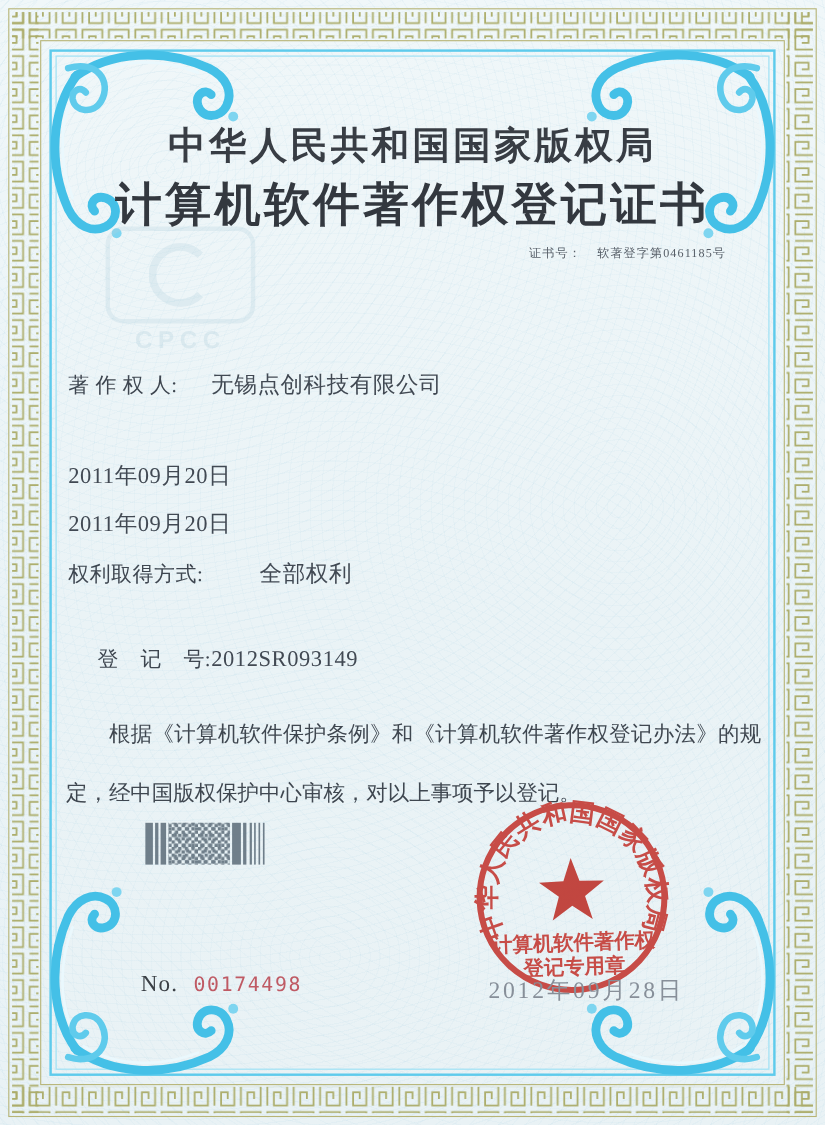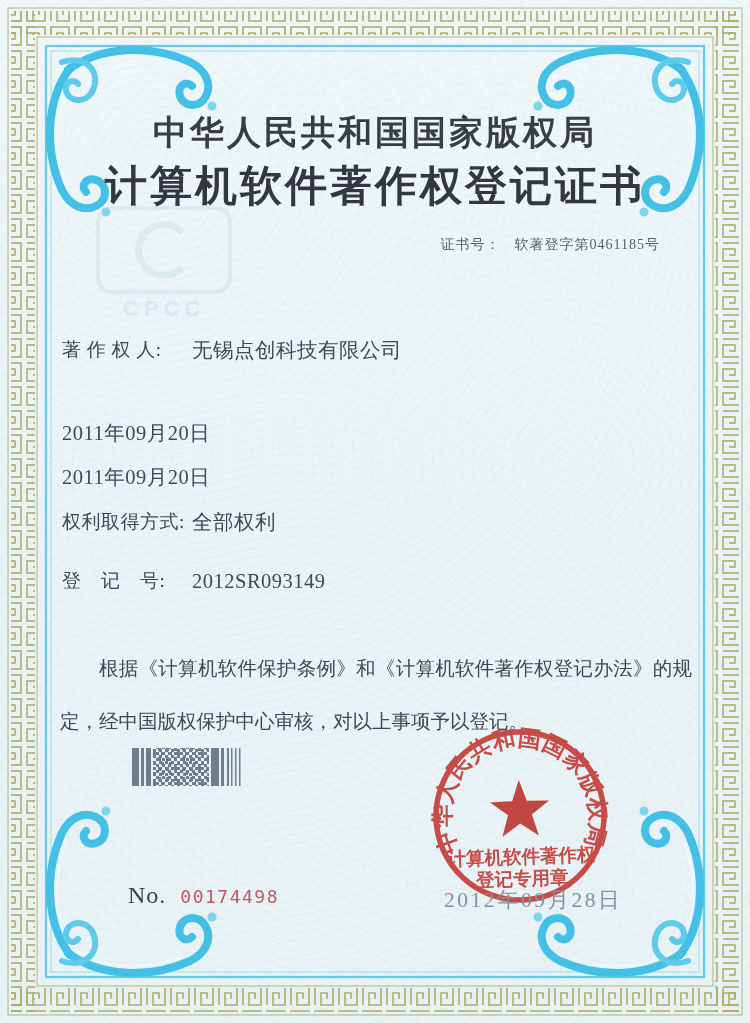--- a/index.html
+++ b/index.html
@@ -21,41 +21,41 @@
     position:absolute;top:110px;left:0;width:100%;
     text-align:center;font-size:34px;font-weight:700;
     letter-spacing:3px;color:#383d44;margin:0;
   }
   .cert-title{
     position:absolute;top:158px;left:0;width:100%;
     text-align:center;font-size:42px;font-weight:700;
     letter-spacing:3px;color:#33383f;margin:0;
   }
   .certno-line{
-    position:absolute;top:236px;right:90px;
-    font-size:14px;color:#565e67;letter-spacing:1px;
+    position:absolute;top:223px;right:90px;
+    font-size:11px;color:#565e67;letter-spacing:1px;
   }
   .certno-line .num{margin-left:14px;}
 
   .field-row{position:absolute;left:62px;display:flex;align-items:flex-start;}
   .field-label{
     display:inline-block;width:130px;flex:0 0 130px;
     font-size:19px;color:#3e4650;letter-spacing:.5px;
   }
   .field-value{
     font-size:20.5px;color:#414953;letter-spacing:.5px;line-height:26px;
   }
   .value-line2{margin-top:5px;letter-spacing:1.5px;}
   .row0{top:257px;}
   .row1{top:337px;}
   .row2{top:420px;}
   .row3{top:464px;}
-  .row4{top:509px;}
+  .row4{top:509px;gap:44px;}
   .row5{top:553px;}
-  .row6{top:568px;}
+  .row6{top:586px;text-align:right;}
 
   .statement{
     position:absolute;top:642px;left:60px;width:632px;
     font-size:19.5px;line-height:53px;color:#3f4750;
     text-indent:2em;text-align:justify;margin:0;
   }
 
   .watermark{position:absolute;left:96px;top:206px;opacity:.5;pointer-events:none;}
   .wm-box{
     width:128px;height:80px;border-radius:16px;
@@ -70,21 +70,21 @@
   .wm-text{
     margin-top:2px;text-align:center;
     font-family:"Liberation Sans","DejaVu Sans",sans-serif;
     font-weight:700;font-size:22px;letter-spacing:5px;
     color:rgba(178,208,220,.65);
   }
 
   .barcode{position:absolute;left:132px;top:746px;}
 
   .serial{position:absolute;left:128px;top:882px;}
-  .serial-label{font-size:24px;color:#3b4046;letter-spacing:1px;}
+  .serial-label{font-size:21px;color:#3b4046;letter-spacing:1px;}
   .serial-number{
     margin-left:14px;
     font-family:"DejaVu Sans Mono","Liberation Mono",monospace;
     font-size:18px;color:#bf5a64;letter-spacing:1.5px;
   }
 
   .seal{position:absolute;left:428px;top:724px;width:184px;height:184px;opacity:.93;}
   .issue-date{
     position:absolute;left:444px;top:885px;
     font-size:21.5px;color:#878f99;letter-spacing:2.5px;

